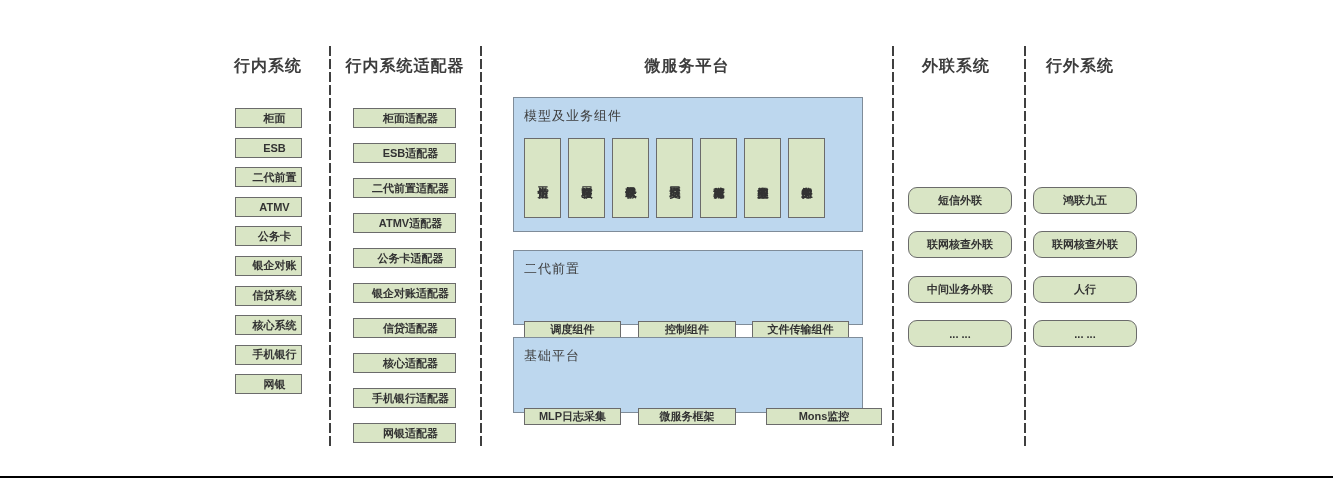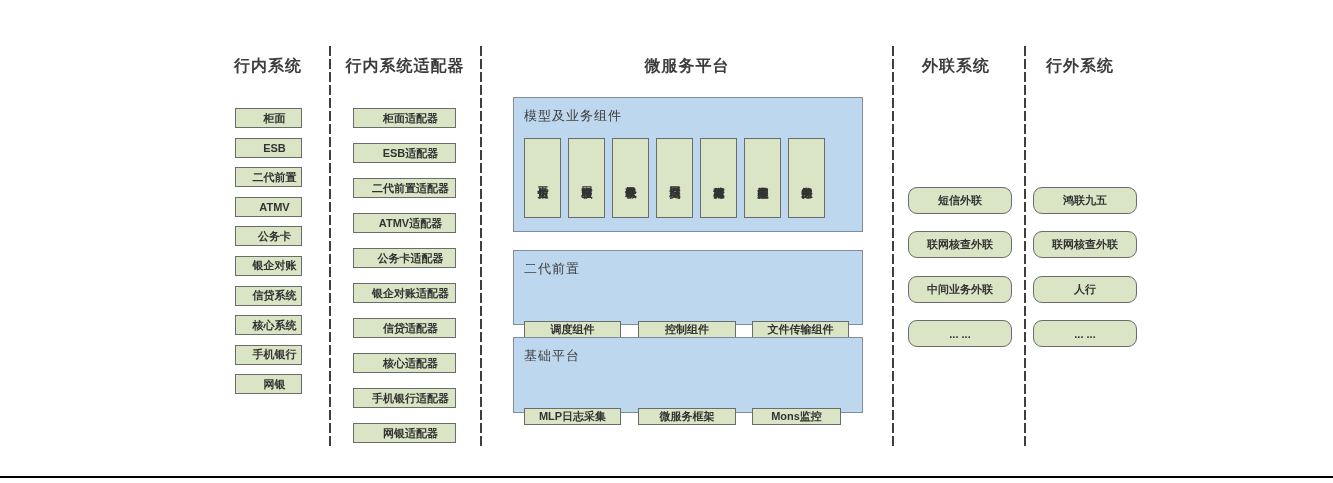--- a/index.html
+++ b/index.html
@@ -152,21 +152,21 @@
     <div class="panel-title">二代前置</div>
     <div class="gbox hbox" style="left:10px;width:97px">调度组件</div>
     <div class="gbox hbox" style="left:124px;width:98px">控制组件</div>
     <div class="gbox hbox" style="left:238px;width:97px">文件传输组件</div>
   </div>
 
   <div class="bluebox" style="left:513px;top:337px;width:350px;height:76px">
     <div class="panel-title">基础平台</div>
     <div class="gbox hbox" style="left:10px;width:97px">MLP日志采集</div>
     <div class="gbox hbox" style="left:124px;width:98px">微服务框架</div>
-    <div class="gbox hbox" style="left:238px;width:89px">Mons监控</div>
+    <div class="gbox hbox" style="left:252px;width:116px">Mons监控</div>
   </div>
 
   <div class="col col-right" style="left:908px;top:187px;width:104px;gap:17.4px">
     <div class="gbox">短信外联</div>
     <div class="gbox">联网核查外联</div>
     <div class="gbox">中间业务外联</div>
     <div class="gbox">... ...</div>
   </div>
 
   <div class="col col-right" style="left:1033px;top:187px;width:104px;gap:17.4px">

